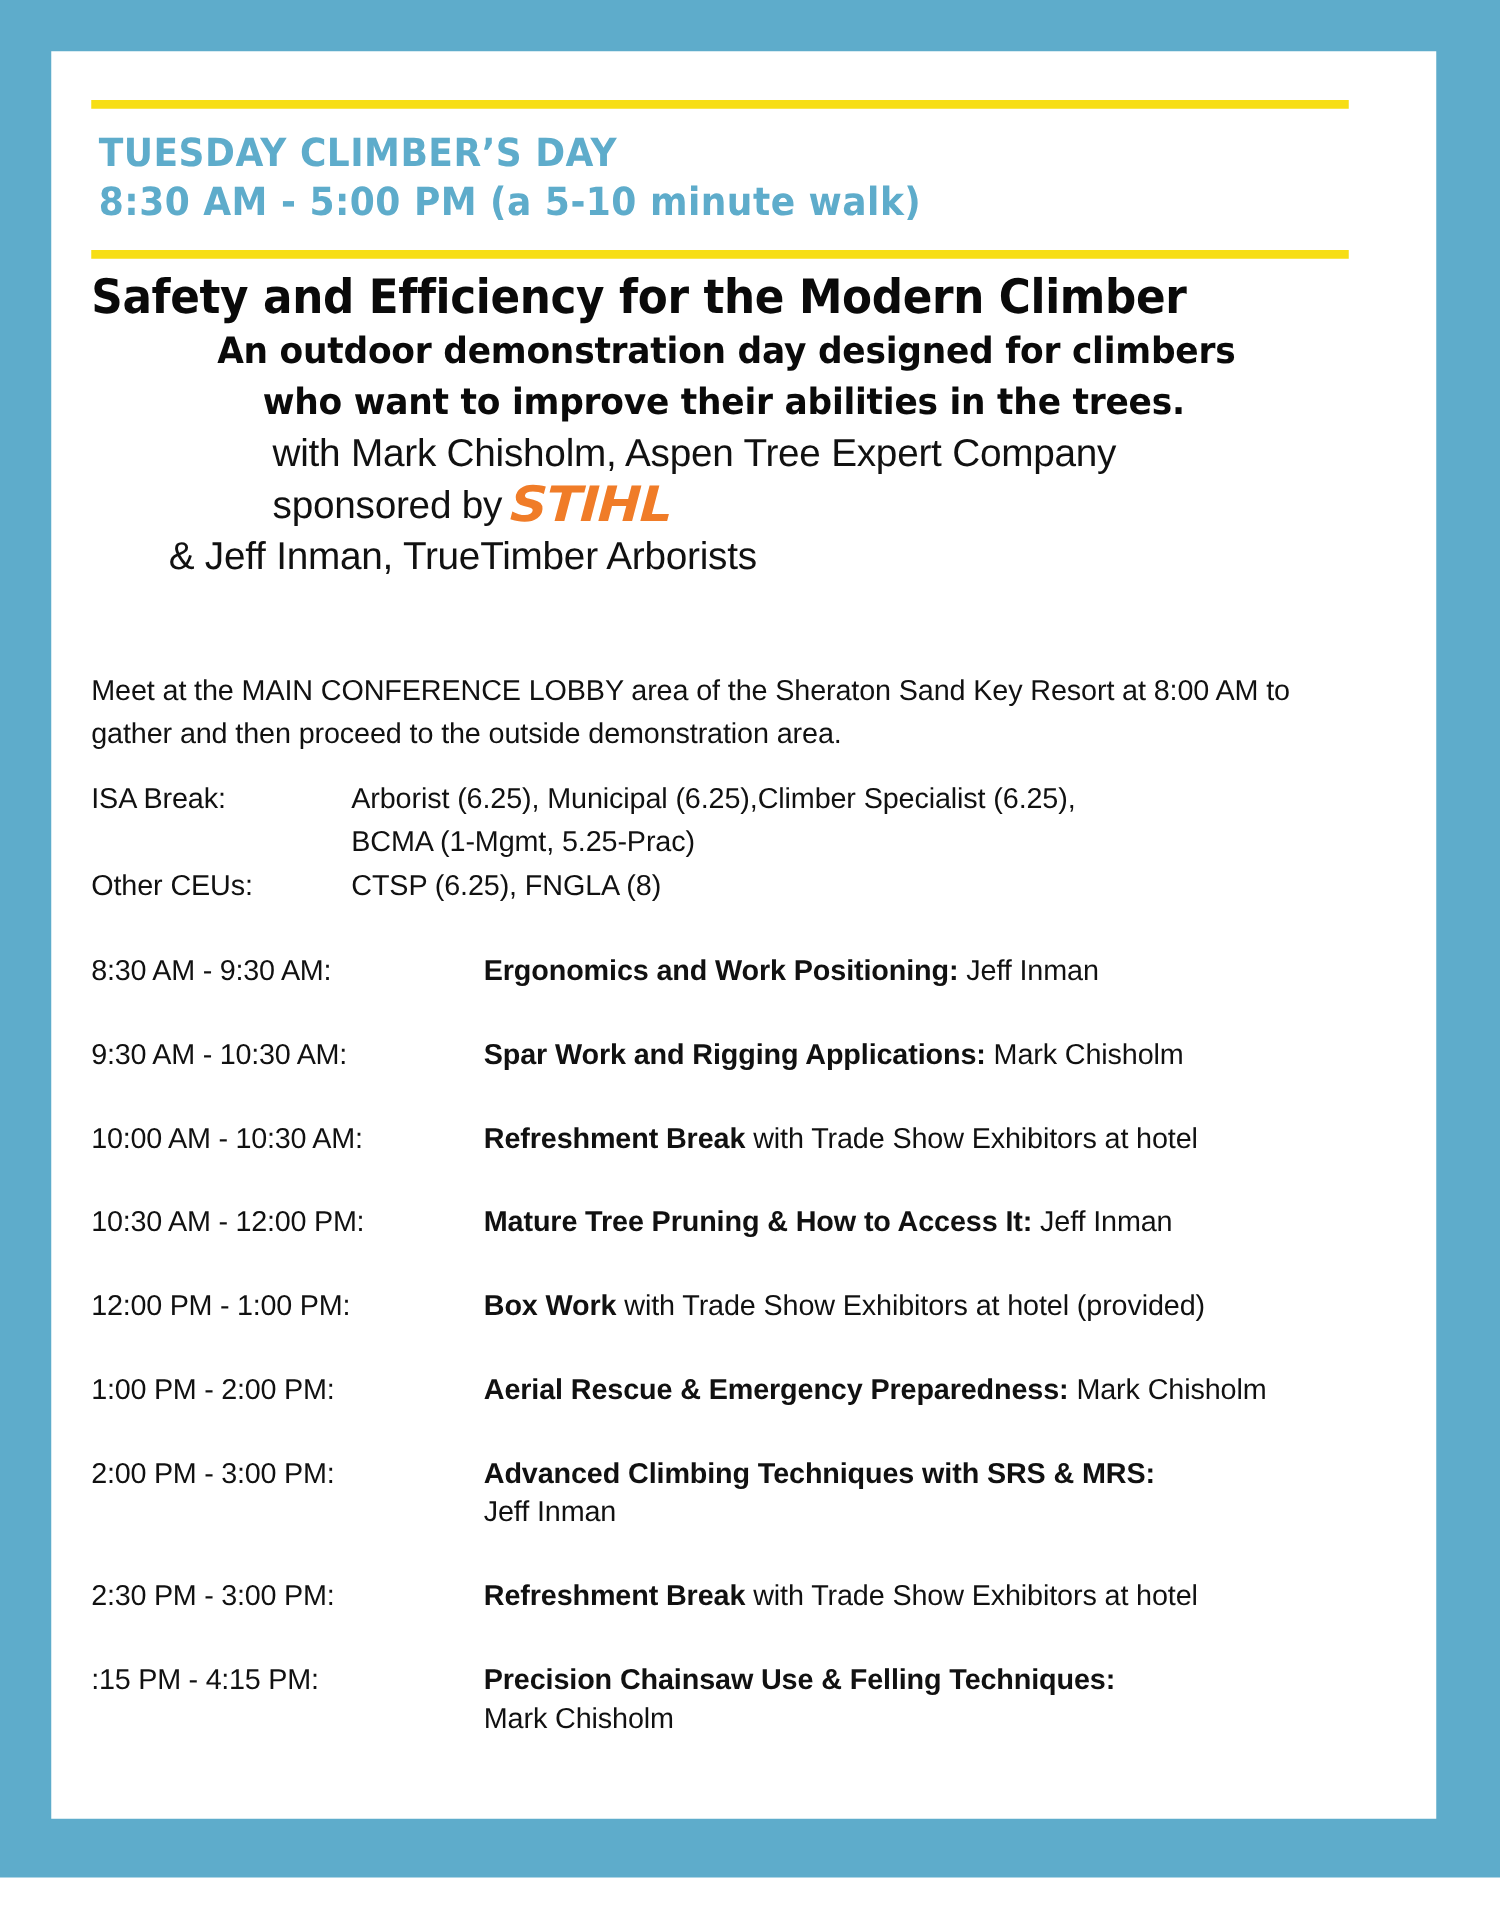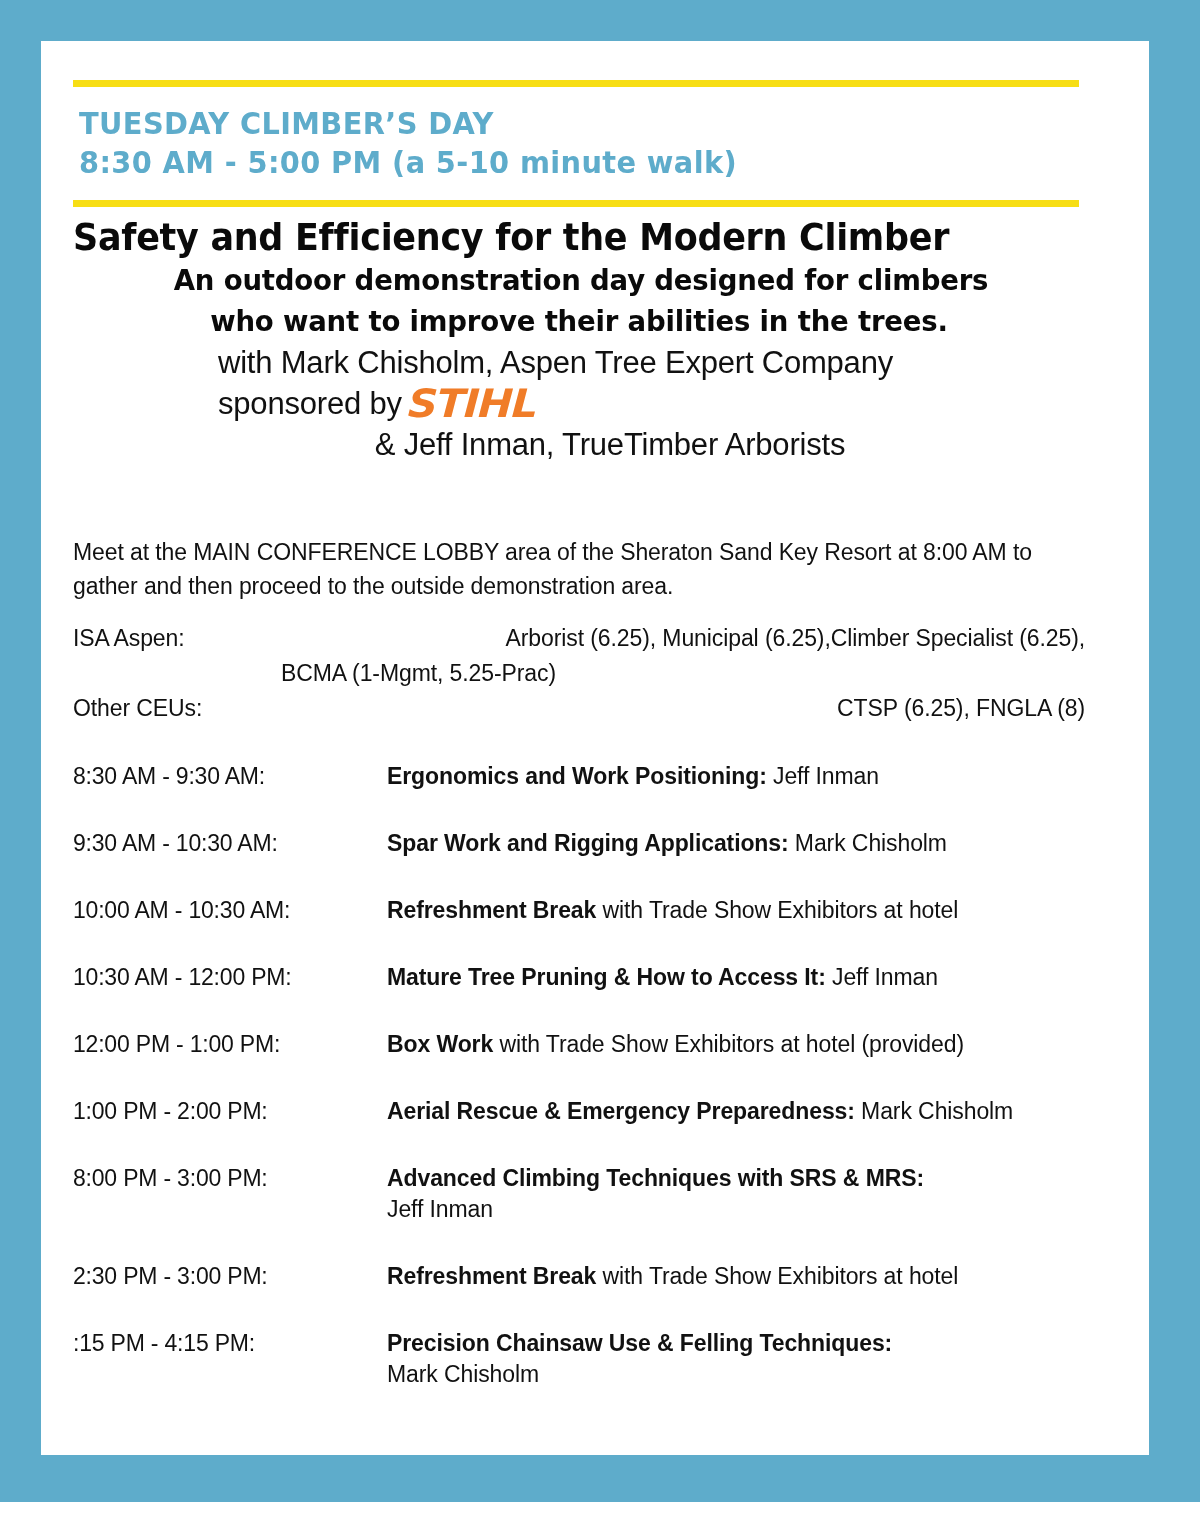--- a/index.html
+++ b/index.html
@@ -113,21 +113,21 @@
     font-family: "Liberation Sans", sans-serif;
     font-weight: normal;
     font-size: 31px;
     line-height: 41px;
     color: #111111;
     letter-spacing: -0.2px;
     white-space: nowrap;
   }
   #presenter-1 { padding-left: 145px; }
   #presenter-2 { padding-left: 145px; }
-  #presenter-3 { padding-left: 62px; text-align: center; }
+  #presenter-3 { padding-left: 62px; }
 
   .stihl-logo {
     display: inline-block;
     font-family: "DejaVu Sans", sans-serif;
     font-weight: bold;
     font-style: italic;
     font-size: 39px;
     line-height: 39px;
     color: #f07c28;
     letter-spacing: -1px;
@@ -158,21 +158,21 @@
     left: 0;
     width: 1012px;
     font-family: "Liberation Sans", sans-serif;
     font-size: 23px;
     line-height: 35px;
     color: #111111;
     letter-spacing: -0.1px;
   }
   .ceu-row { display: flex; }
   .ceu-label { width: 208px; flex: 0 0 208px; }
-  .ceu-value { flex: 1 1 auto; text-align: right; }
+  .ceu-value { flex: 1 1 auto; }
   .ceu-value-cont { padding-left: 208px; }
 
   
   #schedule {
     position: absolute;
     top: 761px;
     left: 0;
     width: 1020px;
     font-family: "Liberation Sans", sans-serif;
     font-size: 23px;
@@ -225,21 +225,21 @@
       <div class="title-sub">who want to improve their abilities in the trees.</div>
       <div class="presenter" id="presenter-1">with Mark Chisholm, Aspen Tree Expert Company</div>
       <div class="presenter" id="presenter-2"><span>sponsored by</span><span class="stihl-logo">STIHL</span></div>
       <div class="presenter" id="presenter-3">&amp; Jeff Inman, TrueTimber Arborists</div>
     </div>
 
     <div id="meet-para">Meet at the MAIN CONFERENCE LOBBY area of the Sheraton Sand Key Resort at 8:00 AM to gather and then proceed to the outside demonstration area.</div>
 
     <div id="ceu-block">
       <div class="ceu-row">
-        <div class="ceu-label">ISA Aspen:</div>
+        <div class="ceu-label">ISA Break:</div>
         <div class="ceu-value">Arborist (6.25), Municipal (6.25),Climber Specialist (6.25),</div>
       </div>
       <div class="ceu-value-cont">BCMA (1-Mgmt, 5.25-Prac)</div>
       <div class="ceu-row">
         <div class="ceu-label">Other CEUs:</div>
         <div class="ceu-value">CTSP (6.25), FNGLA (8)</div>
       </div>
     </div>
 
     <div id="schedule">
@@ -261,21 +261,21 @@
         </div>
         <div class="sched-row">
           <div class="sched-time">12:00 PM - 1:00 PM:</div>
           <div class="sched-desc"><b>Box Work</b><span> with Trade Show Exhibitors at hotel (provided)</span></div>
         </div>
         <div class="sched-row">
           <div class="sched-time">1:00 PM - 2:00 PM:</div>
           <div class="sched-desc"><b>Aerial Rescue &amp; Emergency Preparedness:</b><span> Mark Chisholm</span></div>
         </div>
         <div class="sched-row">
-          <div class="sched-time">8:00 PM - 3:00 PM:</div>
+          <div class="sched-time">2:00 PM - 3:00 PM:</div>
           <div class="sched-desc"><b>Advanced Climbing Techniques with SRS &amp; MRS:</b><span class="second-line">Jeff Inman</span></div>
         </div>
         <div class="sched-row">
           <div class="sched-time">2:30 PM - 3:00 PM:</div>
           <div class="sched-desc"><b>Refreshment Break</b><span> with Trade Show Exhibitors at hotel</span></div>
         </div>
         <div class="sched-row">
           <div class="sched-time">:15 PM - 4:15 PM:</div>
           <div class="sched-desc"><b>Precision Chainsaw Use &amp; Felling Techniques:</b><span class="second-line">Mark Chisholm</span></div>
         </div>

